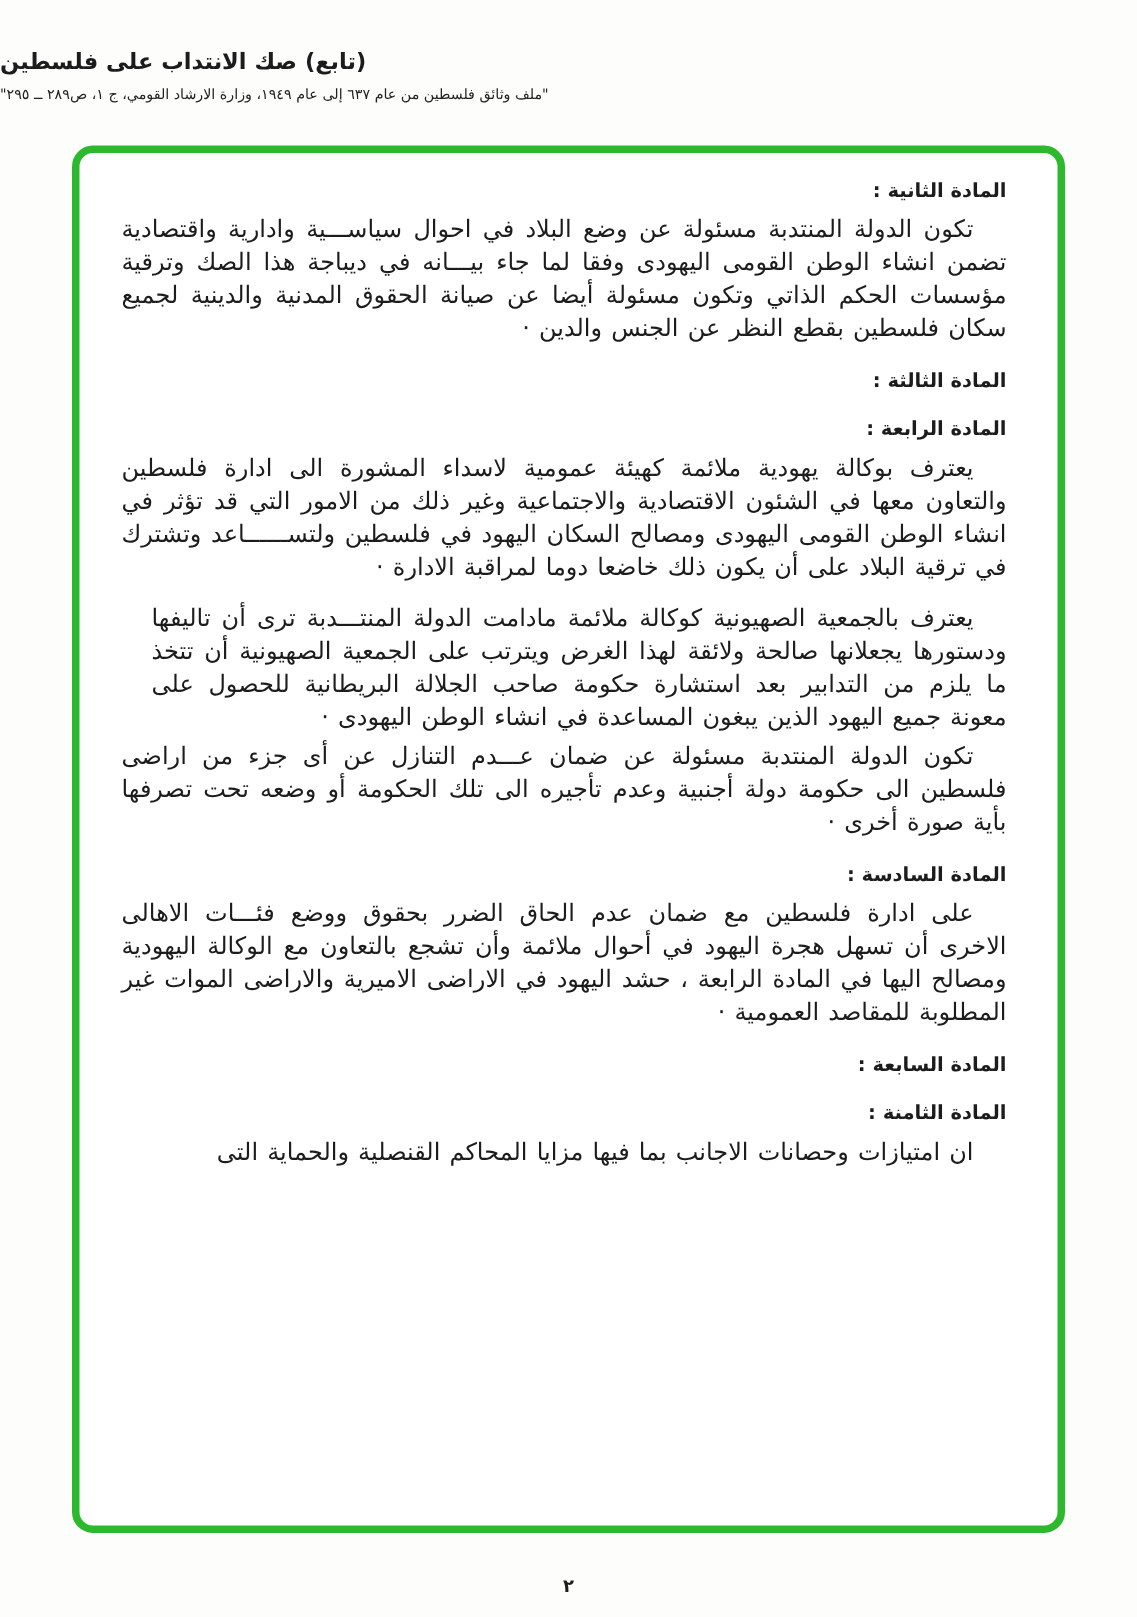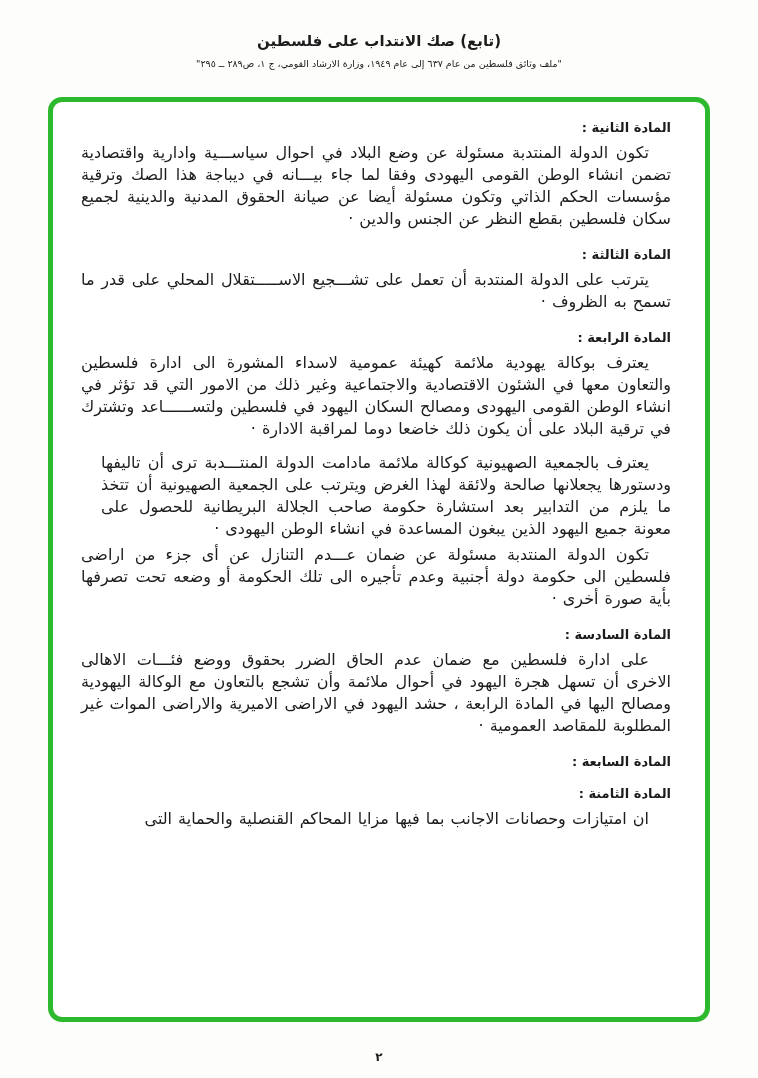--- a/index.html
+++ b/index.html
@@ -11,21 +11,21 @@
     background: #fdfdfb;
     color: #1c1c1c;
     font-family: "DejaVu Sans", sans-serif;
     overflow: hidden;
   }
   .doc-header {
     position: absolute;
     top: 32px;
     left: 0;
     width: 100%;
-    text-align: center;
+    text-align: left;
     direction: rtl;
   }
   .doc-title {
     font-size: 15px;
     font-weight: bold;
     margin: 0;
   }
   .doc-subtitle {
     font-size: 9.5px;
     margin-top: 8px;
@@ -80,21 +80,20 @@
 
 <div class="content-frame">
 
   <div class="article">
     <h2 class="article-heading">المادة الثانية :</h2>
     <p class="article-paragraph">تكون الدولة المنتدبة مسئولة عن وضع البلاد في احوال سياســـية وادارية واقتصادية تضمن انشاء الوطن القومى اليهودى وفقا لما جاء بيـــانه في ديباجة هذا الصك وترقية مؤسسات الحكم الذاتي وتكون مسئولة أيضا عن صيانة الحقوق المدنية والدينية لجميع سكان فلسطين بقطع النظر عن الجنس والدين ·</p>
   </div>
 
   <div class="article">
     <h2 class="article-heading">المادة الثالثة :</h2>
-    <p class="article-paragraph">يترتب على الدولة المنتدبة أن تعمل على تشـــجيع الاســـــتقلال المحلي على قدر ما تسمح به الظروف ·</p>
   </div>
 
   <div class="article">
     <h2 class="article-heading">المادة الرابعة :</h2>
     <p class="article-paragraph">يعترف بوكالة يهودية ملائمة كهيئة عمومية لاسداء المشورة الى ادارة فلسطين والتعاون معها في الشئون الاقتصادية والاجتماعية وغير ذلك من الامور التي قد تؤثر في انشاء الوطن القومى اليهودى ومصالح السكان اليهود في فلسطين ولتســــــاعد وتشترك في ترقية البلاد على أن يكون ذلك خاضعا دوما لمراقبة الادارة ·</p>
     <p class="article-paragraph">يعترف بالجمعية الصهيونية كوكالة ملائمة مادامت الدولة المنتـــدبة ترى أن تاليفها ودستورها يجعلانها صالحة ولائقة لهذا الغرض ويترتب على الجمعية الصهيونية أن تتخذ ما يلزم من التدابير بعد استشارة حكومة صاحب الجلالة البريطانية للحصول على معونة جميع اليهود الذين يبغون المساعدة في انشاء الوطن اليهودى ·</p>
   </div>
 
   <div class="article">
     <p class="article-paragraph">تكون الدولة المنتدبة مسئولة عن ضمان عـــدم التنازل عن أى جزء من اراضى فلسطين الى حكومة دولة أجنبية وعدم تأجيره الى تلك الحكومة أو وضعه تحت تصرفها بأية صورة أخرى ·</p>

